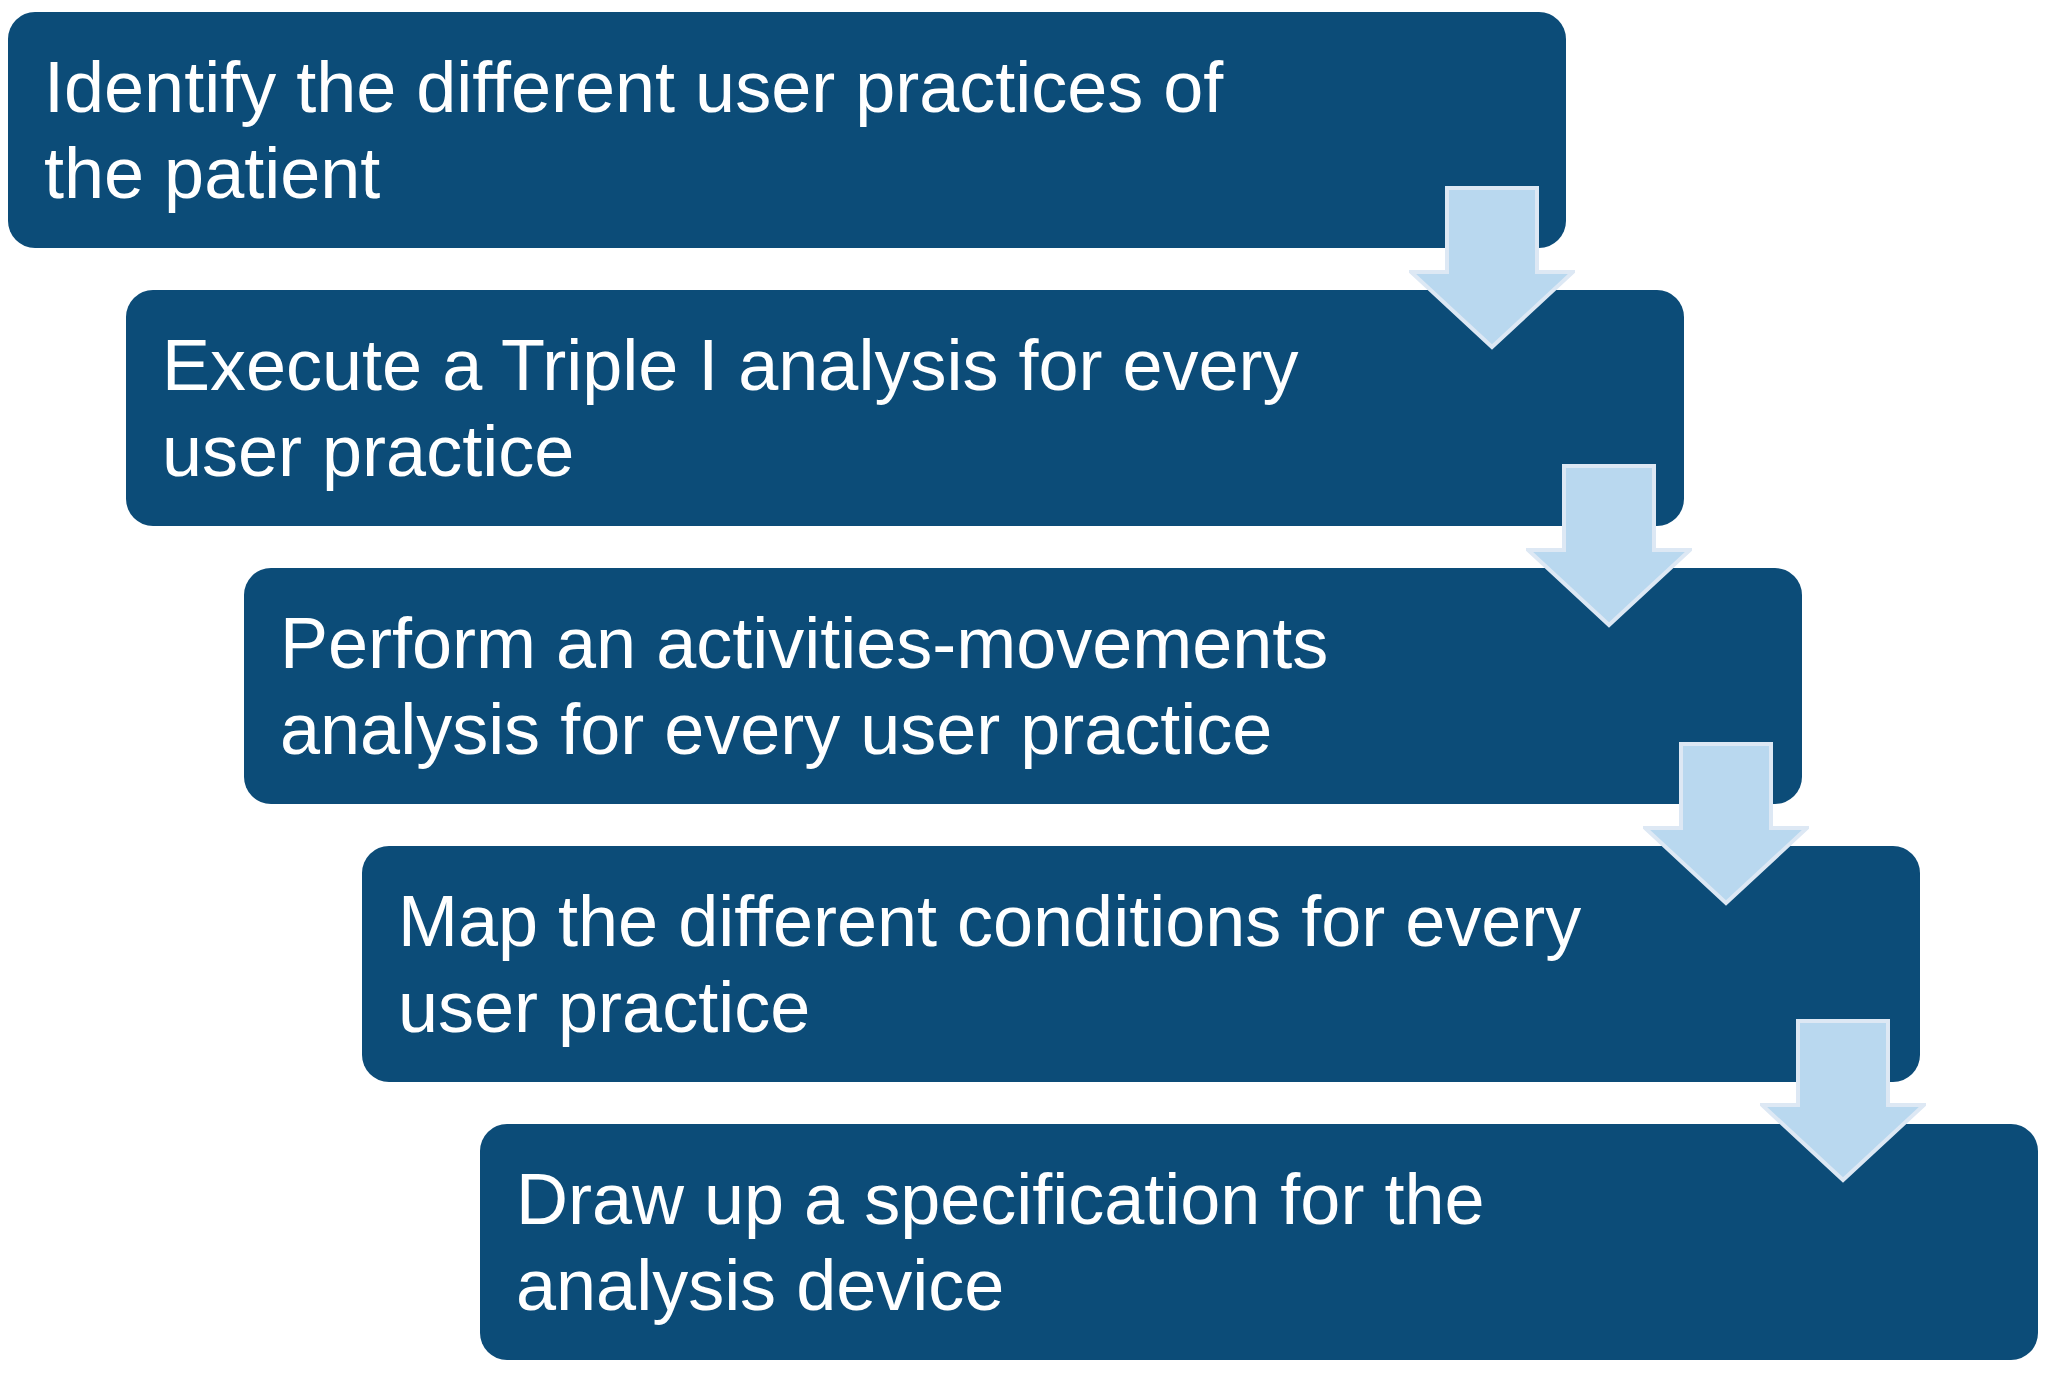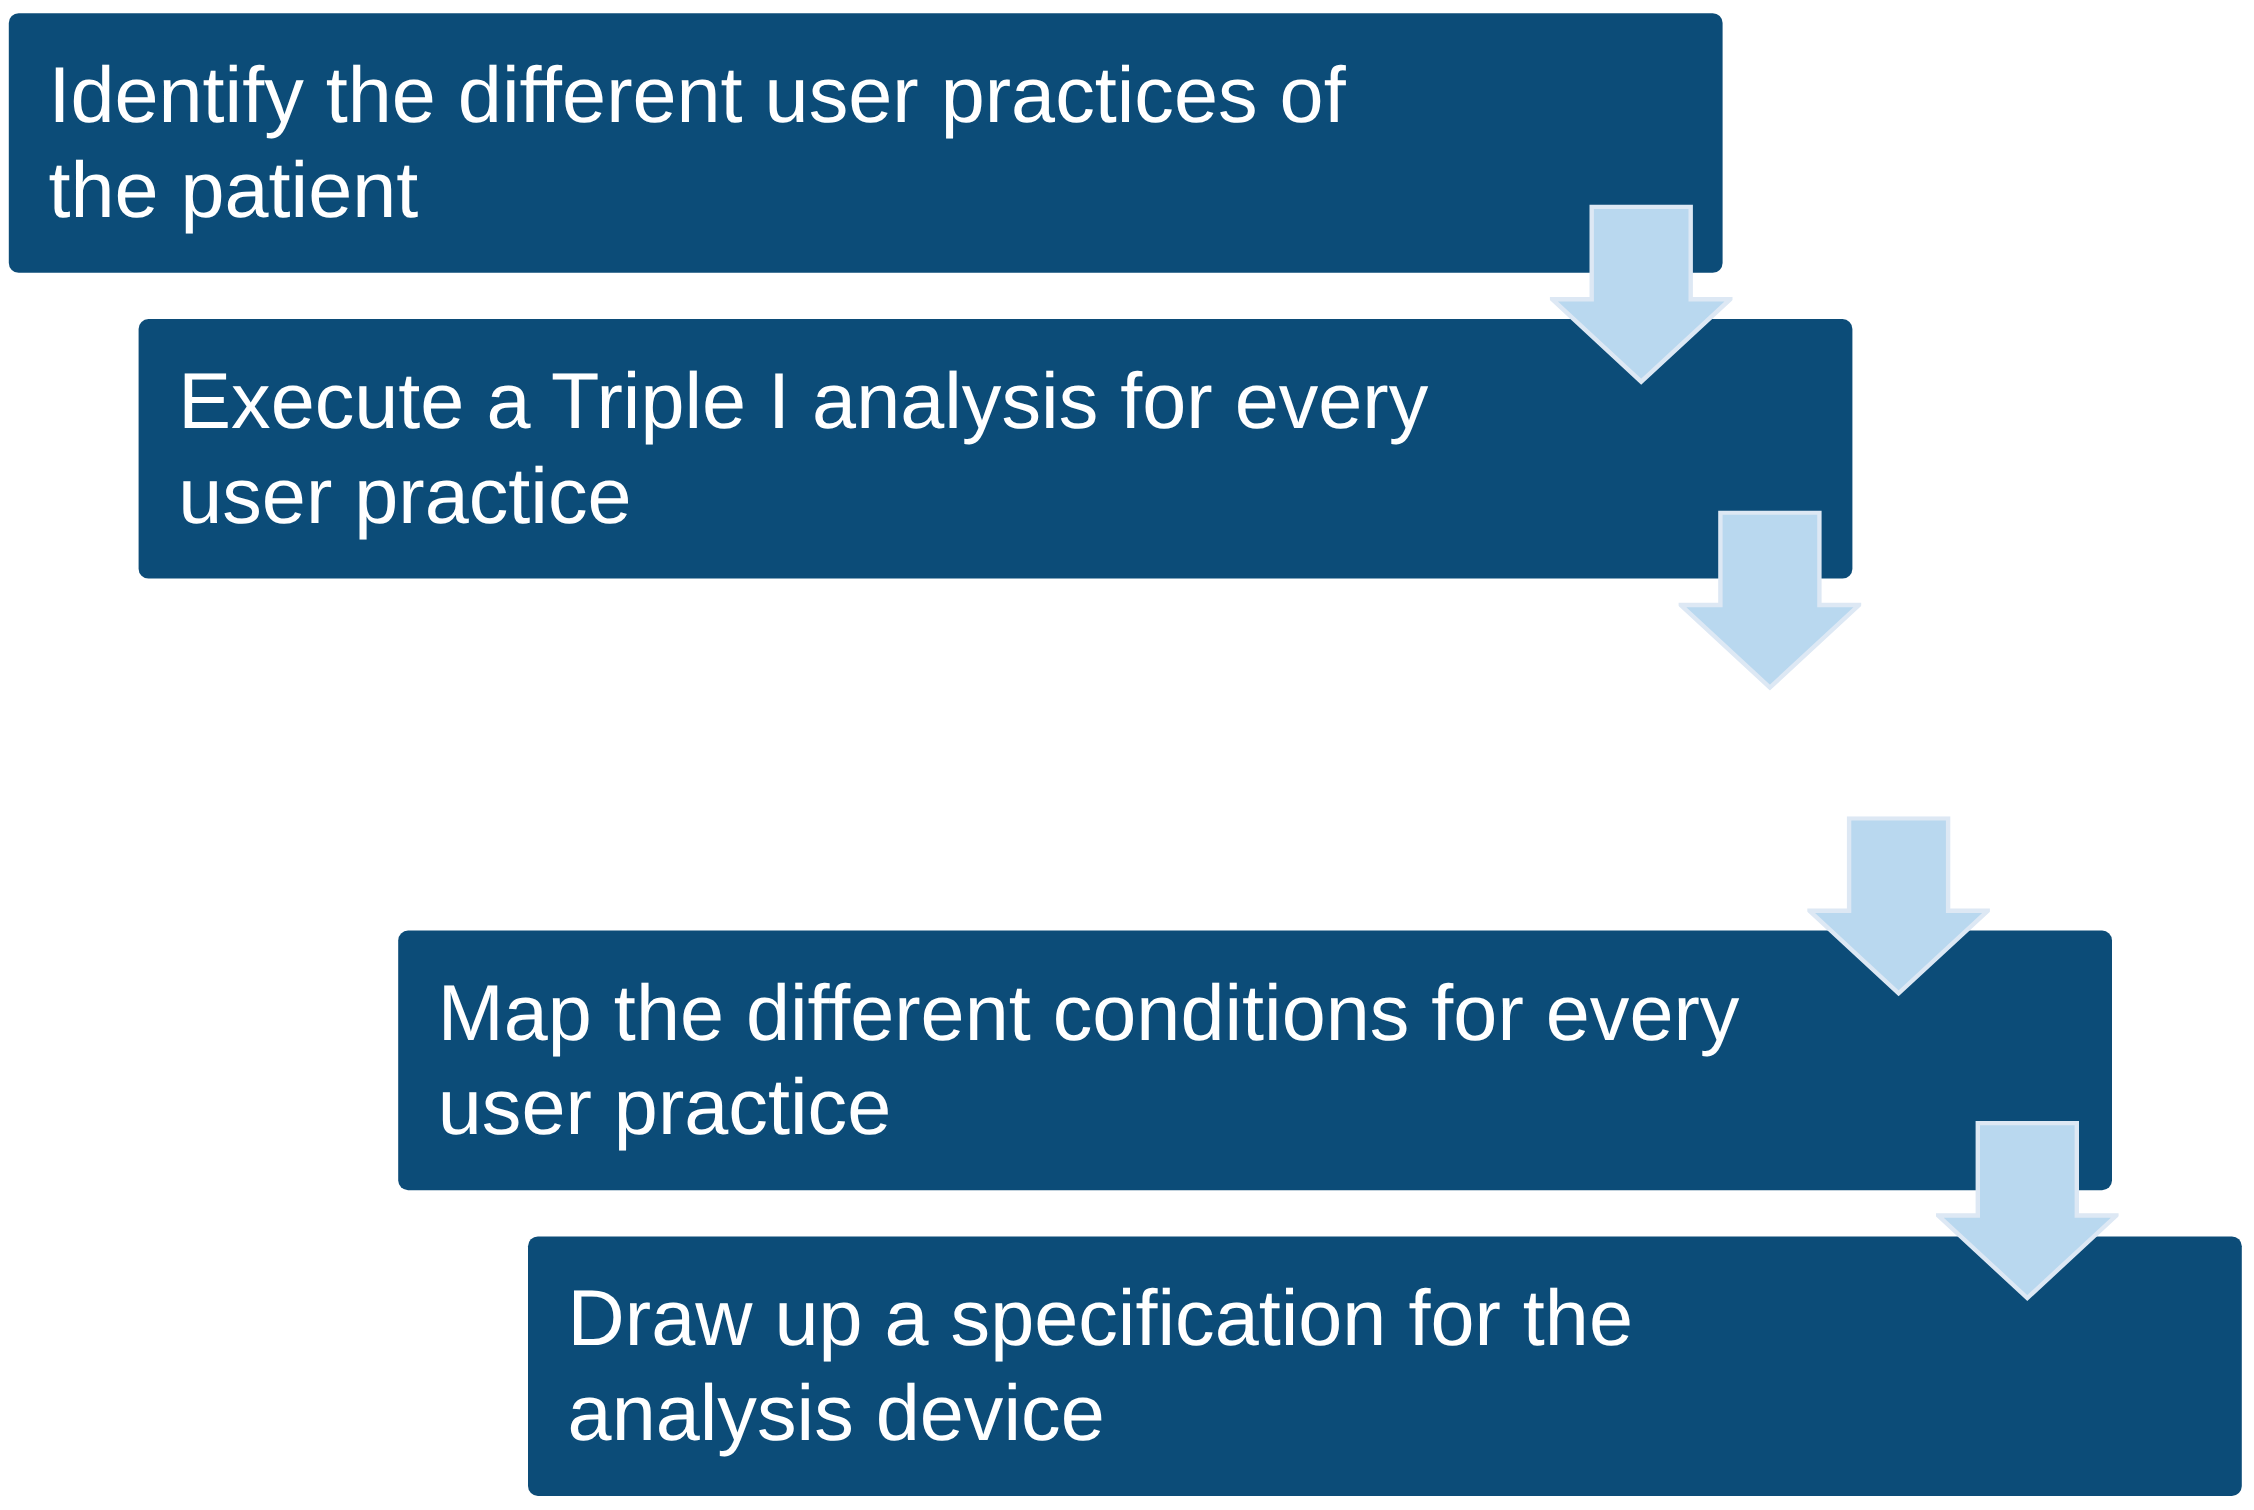--- a/index.html
+++ b/index.html
@@ -13,21 +13,21 @@
     height: 1373px;
     background: var(--background, #ffffff);
     overflow: hidden;
     font-family: "Liberation Sans", sans-serif;
   }
   .box {
     position: absolute;
     width: 1558px;
     height: 236px;
     background: var(--box-fill, #0C4C78);
-    border-radius: 9px;
+    border-radius: 27px;
     display: flex;
     align-items: center;
     box-sizing: border-box;
     padding: 0 40px 0 36px;
     z-index: 1;
   }
   .label {
     color: var(--text-color, #ffffff);
     font-size: 72px;
     line-height: 1.2;
@@ -65,20 +65,24 @@
   <div class="box s1">
     <div class="label">Identify the different user practices of
 the patient</div>
   </div>
 
   <div class="box s2">
     <div class="label">Execute a Triple I analysis for every
 user practice</div>
   </div>
 
+  <div class="box s3">
+    <div class="label">Perform an activities-movements
+analysis for every user practice</div>
+  </div>
 
   <div class="box s4">
     <div class="label">Map the different conditions for every
 user practice</div>
   </div>
 
   <div class="box s5">
     <div class="label">Draw up a specification for the
 analysis device</div>
   </div>

